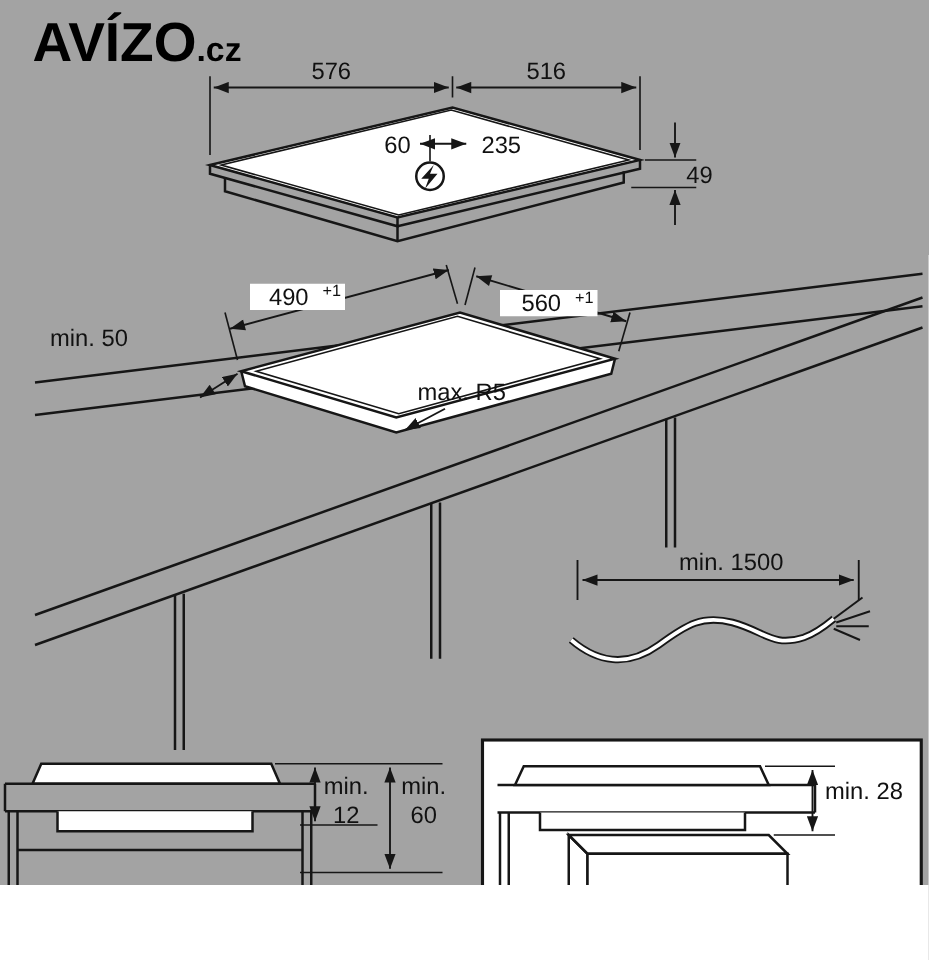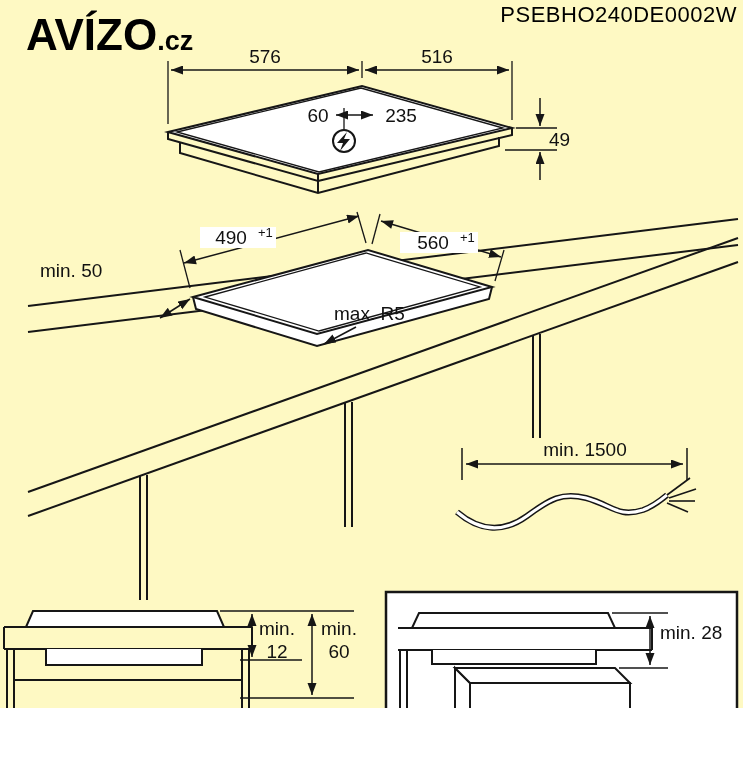--- a/index.html
+++ b/index.html
@@ -1,16 +1,16 @@
 <!DOCTYPE html>
 <html><head>
 <meta charset="utf-8">
 <style>
   html,body{margin:0;padding:0;background:#fff;}
-  .canvas{position:relative;width:743px;height:708px;background:#fef9c3;overflow:hidden;
+  .canvas{position:relative;width:743px;height:708px;background:#a3a3a3;overflow:hidden;
           font-family:"Liberation Sans",sans-serif;}
   .logo{position:absolute;left:26px;top:10px;color:#000;font-weight:bold;
         letter-spacing:0px;white-space:nowrap;}
   .logo .main{font-size:44px;}
   .logo .tld{font-size:27px;}
   .product-code{position:absolute;top:2px;right:6px;font-size:22px;color:#000;
                 letter-spacing:0.5px;}
   svg{position:absolute;left:0;top:0;}
   svg *{stroke:#161616;fill:none;stroke-width:2;}
   svg text{stroke:none;fill:#111;font-family:"Liberation Sans",sans-serif;}
@@ -25,21 +25,20 @@
   .cable-in{stroke:#fff;stroke-width:3;}
   .fray{stroke-width:1.6;}
 </style>
 </head>
 <body>
 
 <div class="canvas">
 
   <div class="logo"><span class="main">AVÍZO</span><span class="tld">.cz</span></div>
 
-  <div class="product-code">PSEBHO240DE0002W</div>
 
   <svg width="743" height="768" viewBox="0 0 743 768">
     <defs>
       <marker id="ah-e" orient="auto" markerUnits="userSpaceOnUse" markerWidth="14" markerHeight="10" refX="12" refY="4.5">
         <path d="M0,0 L12,4.5 L0,9 Z" style="fill:#161616;stroke:none"></path>
       </marker>
       <marker id="ah-s" orient="auto" markerUnits="userSpaceOnUse" markerWidth="14" markerHeight="10" refX="0" refY="4.5">
         <path d="M12,0 L0,4.5 L12,9 Z" style="fill:#161616;stroke:none"></path>
       </marker>
     </defs>

